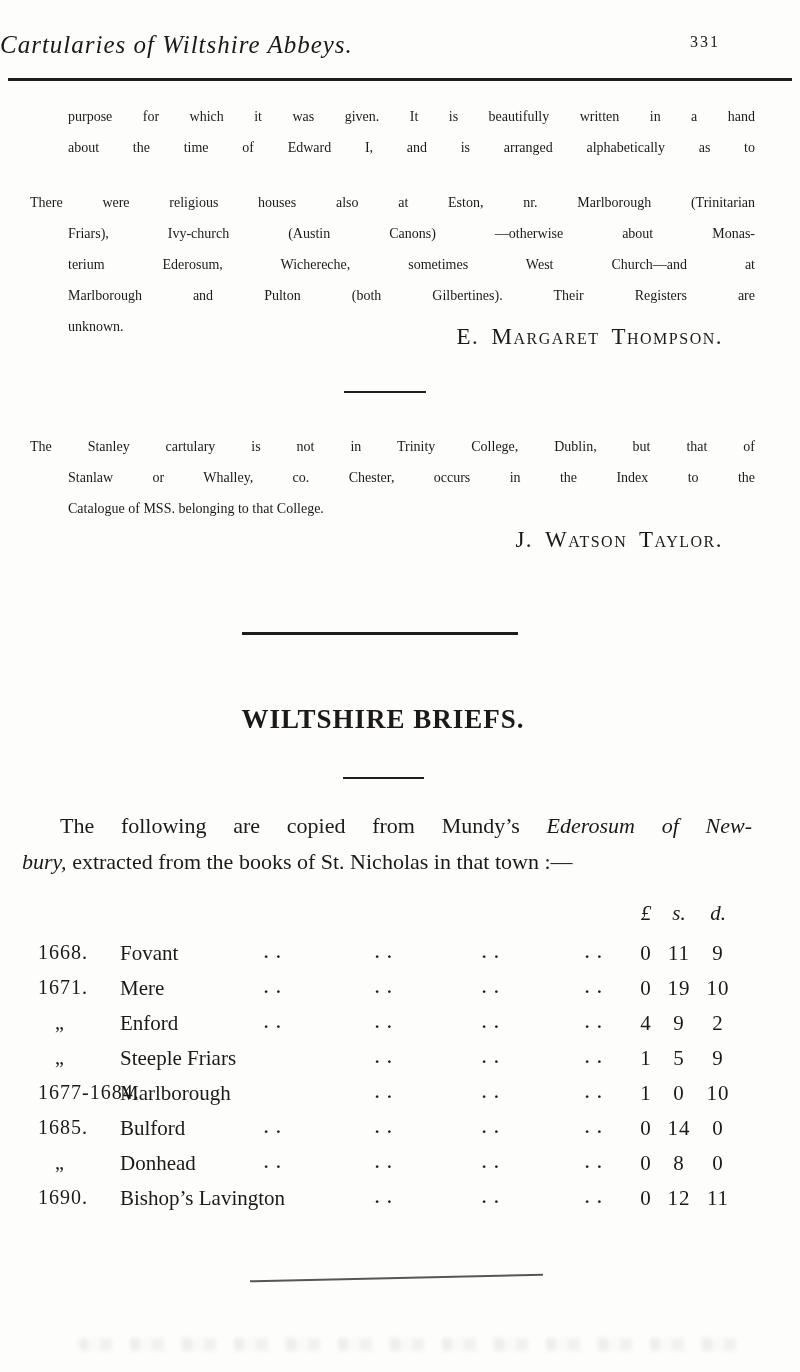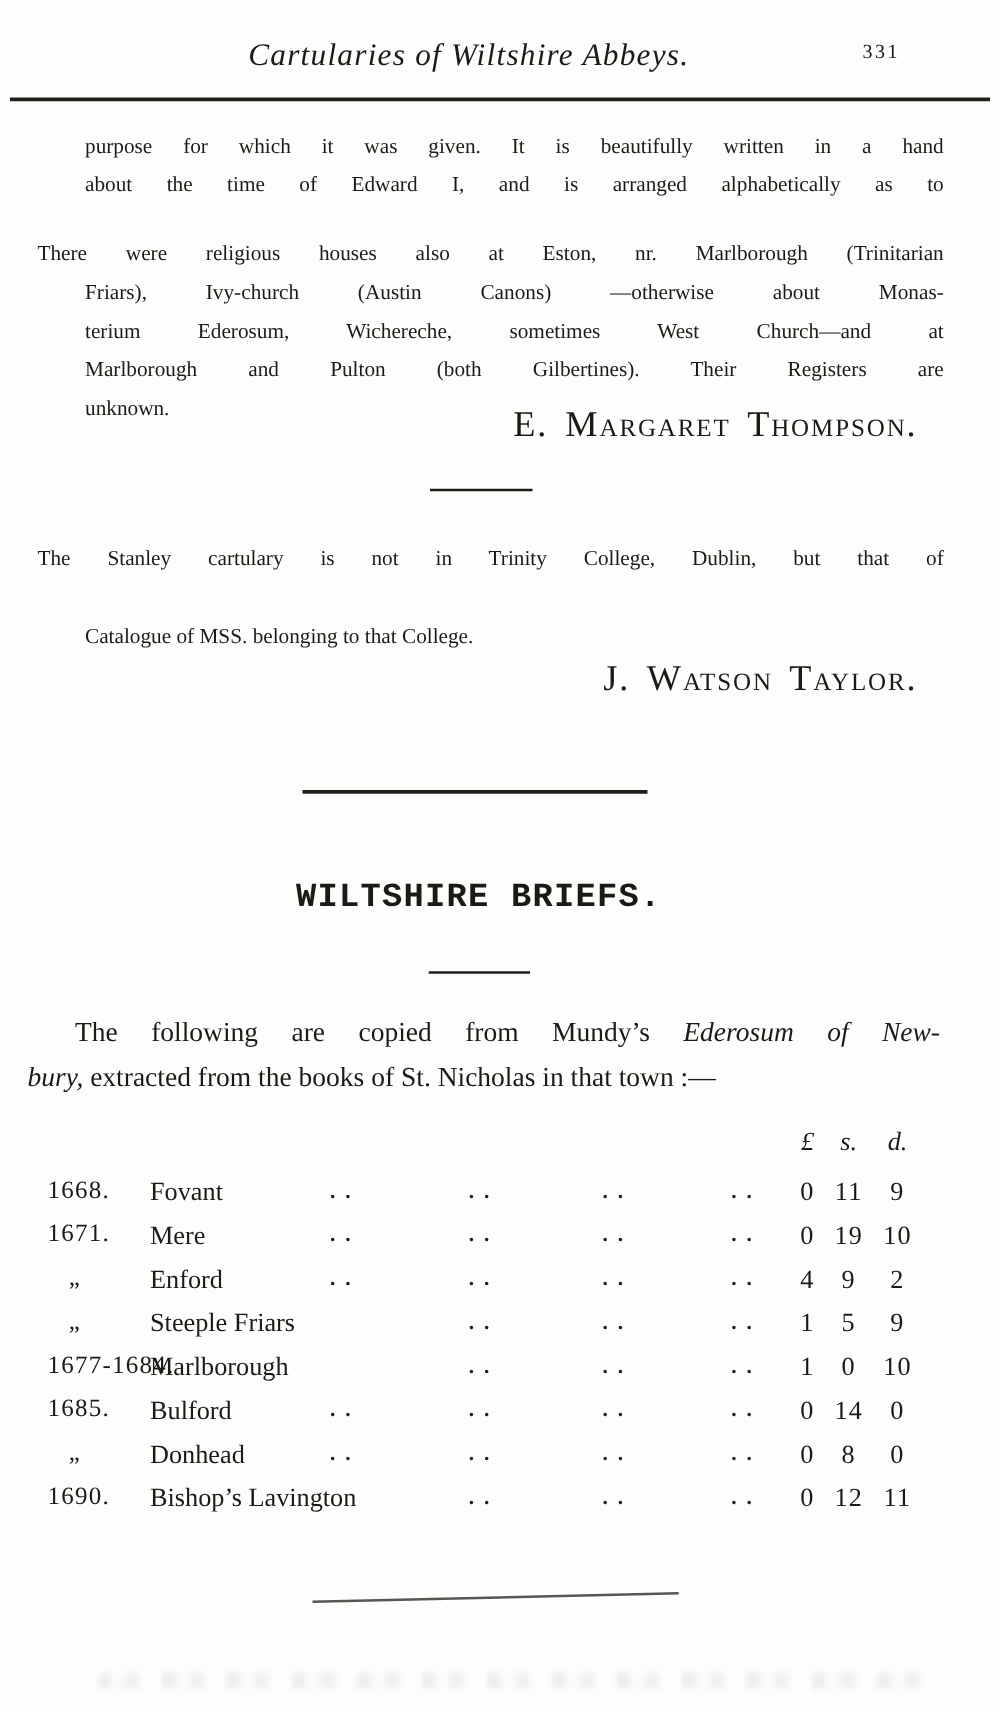--- a/index.html
+++ b/index.html
@@ -8,70 +8,69 @@
     width:800px;height:1372px;
     background:#fdfdfc;
     font-family:"Liberation Serif", serif;
     color:#1c1a17;
     overflow:hidden;
   }
   .abs{position:absolute;}
   
   .running-title{
     top:31px;left:0;width:750px;
-    text-align:center;
     font-style:italic;
     font-size:25px;
     letter-spacing:1px;
     white-space:nowrap;
     font-family:Liberation Serif, serif;
   }
   .page-number{
     top:33px;left:690px;
     font-size:16px;letter-spacing:2px;
   }
   .rule{background:#201e1b;}
   .rule-header{top:78px;left:8px;width:784px;height:3px;}
   .rule-short1{top:391px;left:344px;width:82px;height:2px;}
   .rule-medium{top:632px;left:242px;width:276px;height:3px;}
   .rule-short2{top:777px;left:343px;width:81px;height:2px;}
   .rule-bottom{top:1277px;left:250px;width:293px;height:2px;transform:rotate(-1.3deg);opacity:.75;}
 
   
   .bline{
-    font-size:17px;
+    font-size:14px;
     line-height:26px;
     white-space:nowrap;
   }
   .just{
     white-space:normal;
     text-align:justify;
     text-align-last:justify;
     text-justify:inter-word;
   }
   .ind{left:68px;width:687px;}
   .flush{left:30px;width:725px;}
 
   
   .signature{
-    right:66px;
+    right:77px;
     font-variant-caps:small-caps;
-    font-size:29px;
+    font-size:23px;
     letter-spacing:1.5px;
     word-spacing:5px;
     white-space:nowrap;
   }
   .sig1{top:324px;}
   .sig2{top:527px;}
 
   
   .briefs-heading{
     top:704px;left:0;width:766px;
     text-align:center;
-    font-family:Liberation Mono, monospace;
+    font-family:Liberation Serif, serif;
     font-weight:bold;
     font-size:27px;
     letter-spacing:1px;
     white-space:nowrap;
   }
 
   
   .iline{font-size:22px;line-height:28px;}
   .intro1{top:812px;left:60px;width:692px;}
   .intro2{top:848px;left:22px;width:733px;white-space:nowrap;}
@@ -120,20 +119,21 @@
   <div class="abs bline just ind" style="top:221px">Friars), Ivy-church (Austin Canons) —otherwise about Monas-</div>
   <div class="abs bline just ind" style="top:252px">terium Ederosum, Wichereche, sometimes West Church—and at</div>
   <div class="abs bline just ind" style="top:283px">Marlborough and Pulton (both Gilbertines).  Their Registers are</div>
   <div class="abs bline ind" style="top:314px">unknown.</div>
 
   <div class="abs signature sig1">E. Margaret Thompson.</div>
 
   <div class="abs rule rule-short1"></div>
 
   <div class="abs bline just flush" style="top:434px">The Stanley cartulary is not in Trinity College, Dublin, but that of</div>
+  <div class="abs bline just ind" style="top:465px">Stanlaw or Whalley, co. Chester, occurs in the Index to the</div>
   <div class="abs bline ind" style="top:496px">Catalogue of MSS. belonging to that College.</div>
 
   <div class="abs signature sig2">J. Watson Taylor.</div>
 
   <div class="abs rule rule-medium"></div>
 
   <div class="abs briefs-heading">WILTSHIRE BRIEFS.</div>
   <div class="abs rule rule-short2"></div>
 
   <div class="abs iline just intro1"><span>The following are copied from Mundy’s </span><span class="it">Ederosum of New-</span></div>

